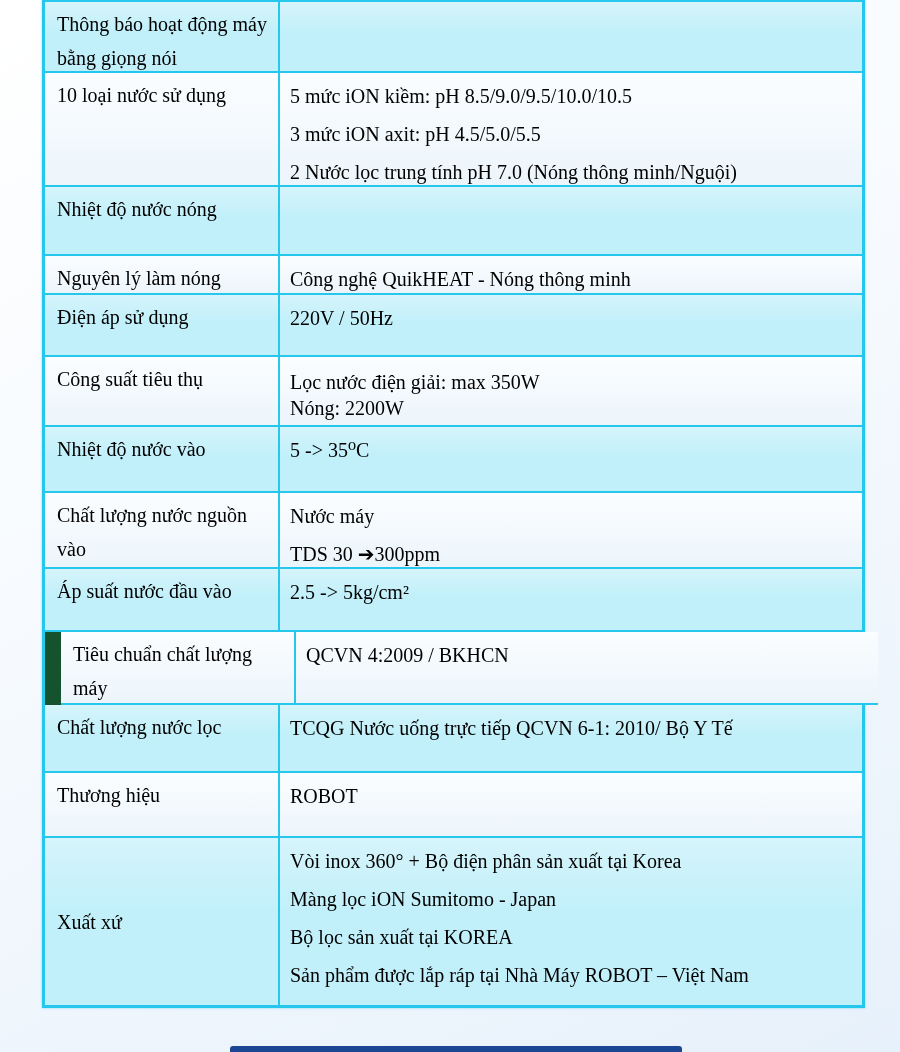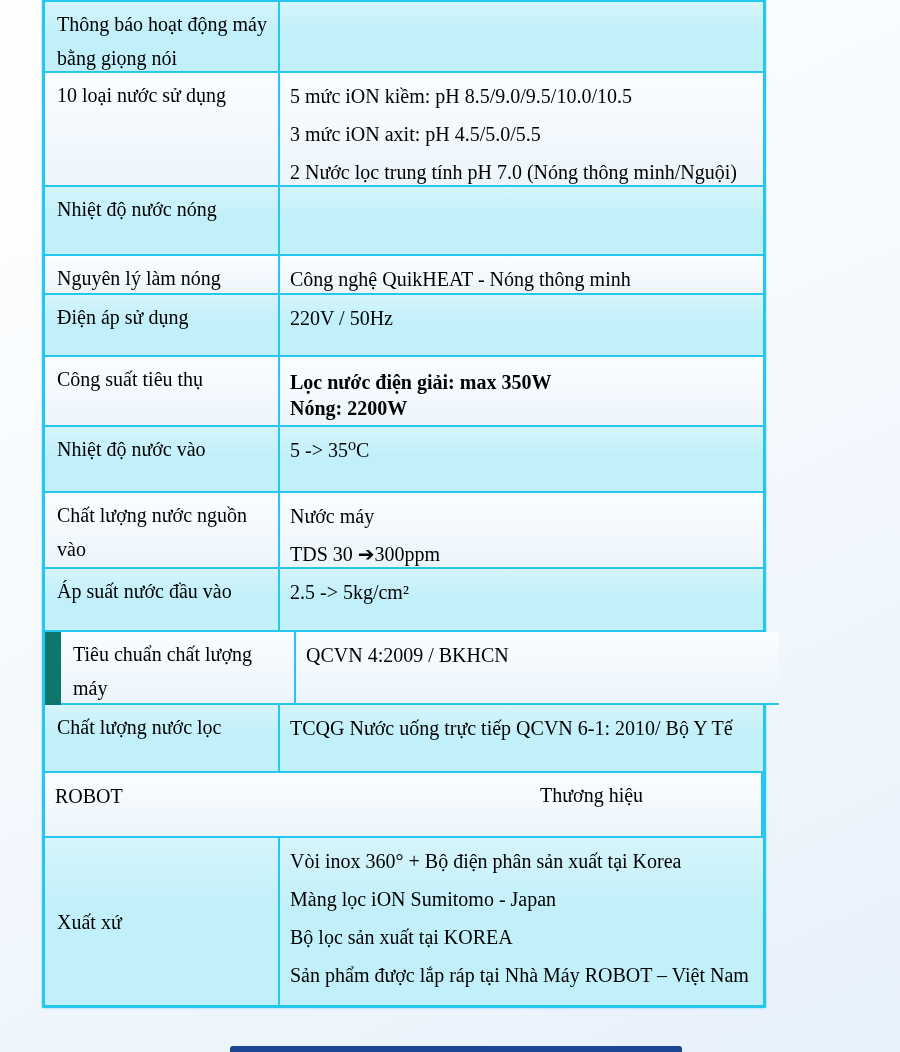--- a/index.html
+++ b/index.html
@@ -11,44 +11,44 @@
   }
   *{margin:0;padding:0;box-sizing:border-box;}
   html,body{width:900px;height:1052px;overflow:hidden;}
   body{
     position:relative;
     font-family:"Liberation Serif","DejaVu Serif",serif;
     background:linear-gradient(155deg,var(--page-top) 0%,#f6fafe 45%,var(--page-bottom) 100%);
     color:#000;
   }
   .spec-table{
-    position:absolute; left:42px; top:0; width:724px;
+    position:absolute; left:42px; top:0; width:823px;
     border:3px solid var(--accent);
     border-top-width:2px;
-    background:#0f766e;
+    background:#14532d;
     box-shadow:0 0 2px rgba(37,200,236,.6);
   }
   .row{display:flex; width:100%; overflow:hidden;}
   .row.bordered{border-bottom:2px solid var(--accent);}
   .row.cyan{background:linear-gradient(180deg,var(--row-cyan-top) 0%,var(--row-cyan) 45%,var(--row-cyan) 100%);}
   .row.light{background:linear-gradient(180deg,var(--row-light-top) 0%,var(--row-light) 100%);}
   .cell{overflow:hidden;}
   .cell.label{
     width:235px; flex:0 0 235px;
     border-right:2px solid var(--accent);
     padding:5px 10px 0 12px;
     font-size:20px; line-height:34px;
   }
   .cell.label.center{display:flex; align-items:center; padding-top:0;}
   .cell.value{
     flex:1 1 auto;
     padding:4px 10px 0 10px;
     font-size:20px; line-height:38px;
   }
-  .cell.value.tight{padding-top:12px; line-height:26px;font-weight:bold;}
+  .cell.value.tight{padding-top:12px; line-height:26px;}
   .line{white-space:pre-wrap;}
   .footer-accent{
     position:absolute; left:230px; bottom:0; width:452px; height:6px;
     background:var(--footer-bar); border-radius:3px 3px 0 0;
   }
 </style>
 </head>
 <body>
 
 <div class="spec-table">
@@ -113,24 +113,24 @@
         <div class="line">QCVN 4:2009 / BKHCN</div>
       </div>
     </div>
     <div class="row cyan bordered" style="height: 68px;">
       <div class="cell label">Chất lượng nước lọc</div>
       <div class="cell value">
         <div class="line">TCQG Nước uống trực tiếp QCVN 6-1: 2010/ Bộ Y Tế</div>
       </div>
     </div>
     <div class="row light bordered" style="height: 65px;">
+      <div class="cell label">Thương hiệu</div>
       <div class="cell value">
         <div class="line">ROBOT</div>
       </div>
-      <div class="cell label">Thương hiệu</div>
     </div>
     <div class="row cyan" style="height: 167px;">
       <div class="cell label center">Xuất xứ</div>
       <div class="cell value">
         <div class="line">Vòi inox 360° + Bộ điện phân sản xuất tại Korea</div>
         <div class="line">Màng lọc iON Sumitomo - Japan</div>
         <div class="line">Bộ lọc sản xuất tại KOREA</div>
         <div class="line">Sản phẩm được lắp ráp tại Nhà Máy ROBOT – Việt Nam</div>
       </div>
     </div>

